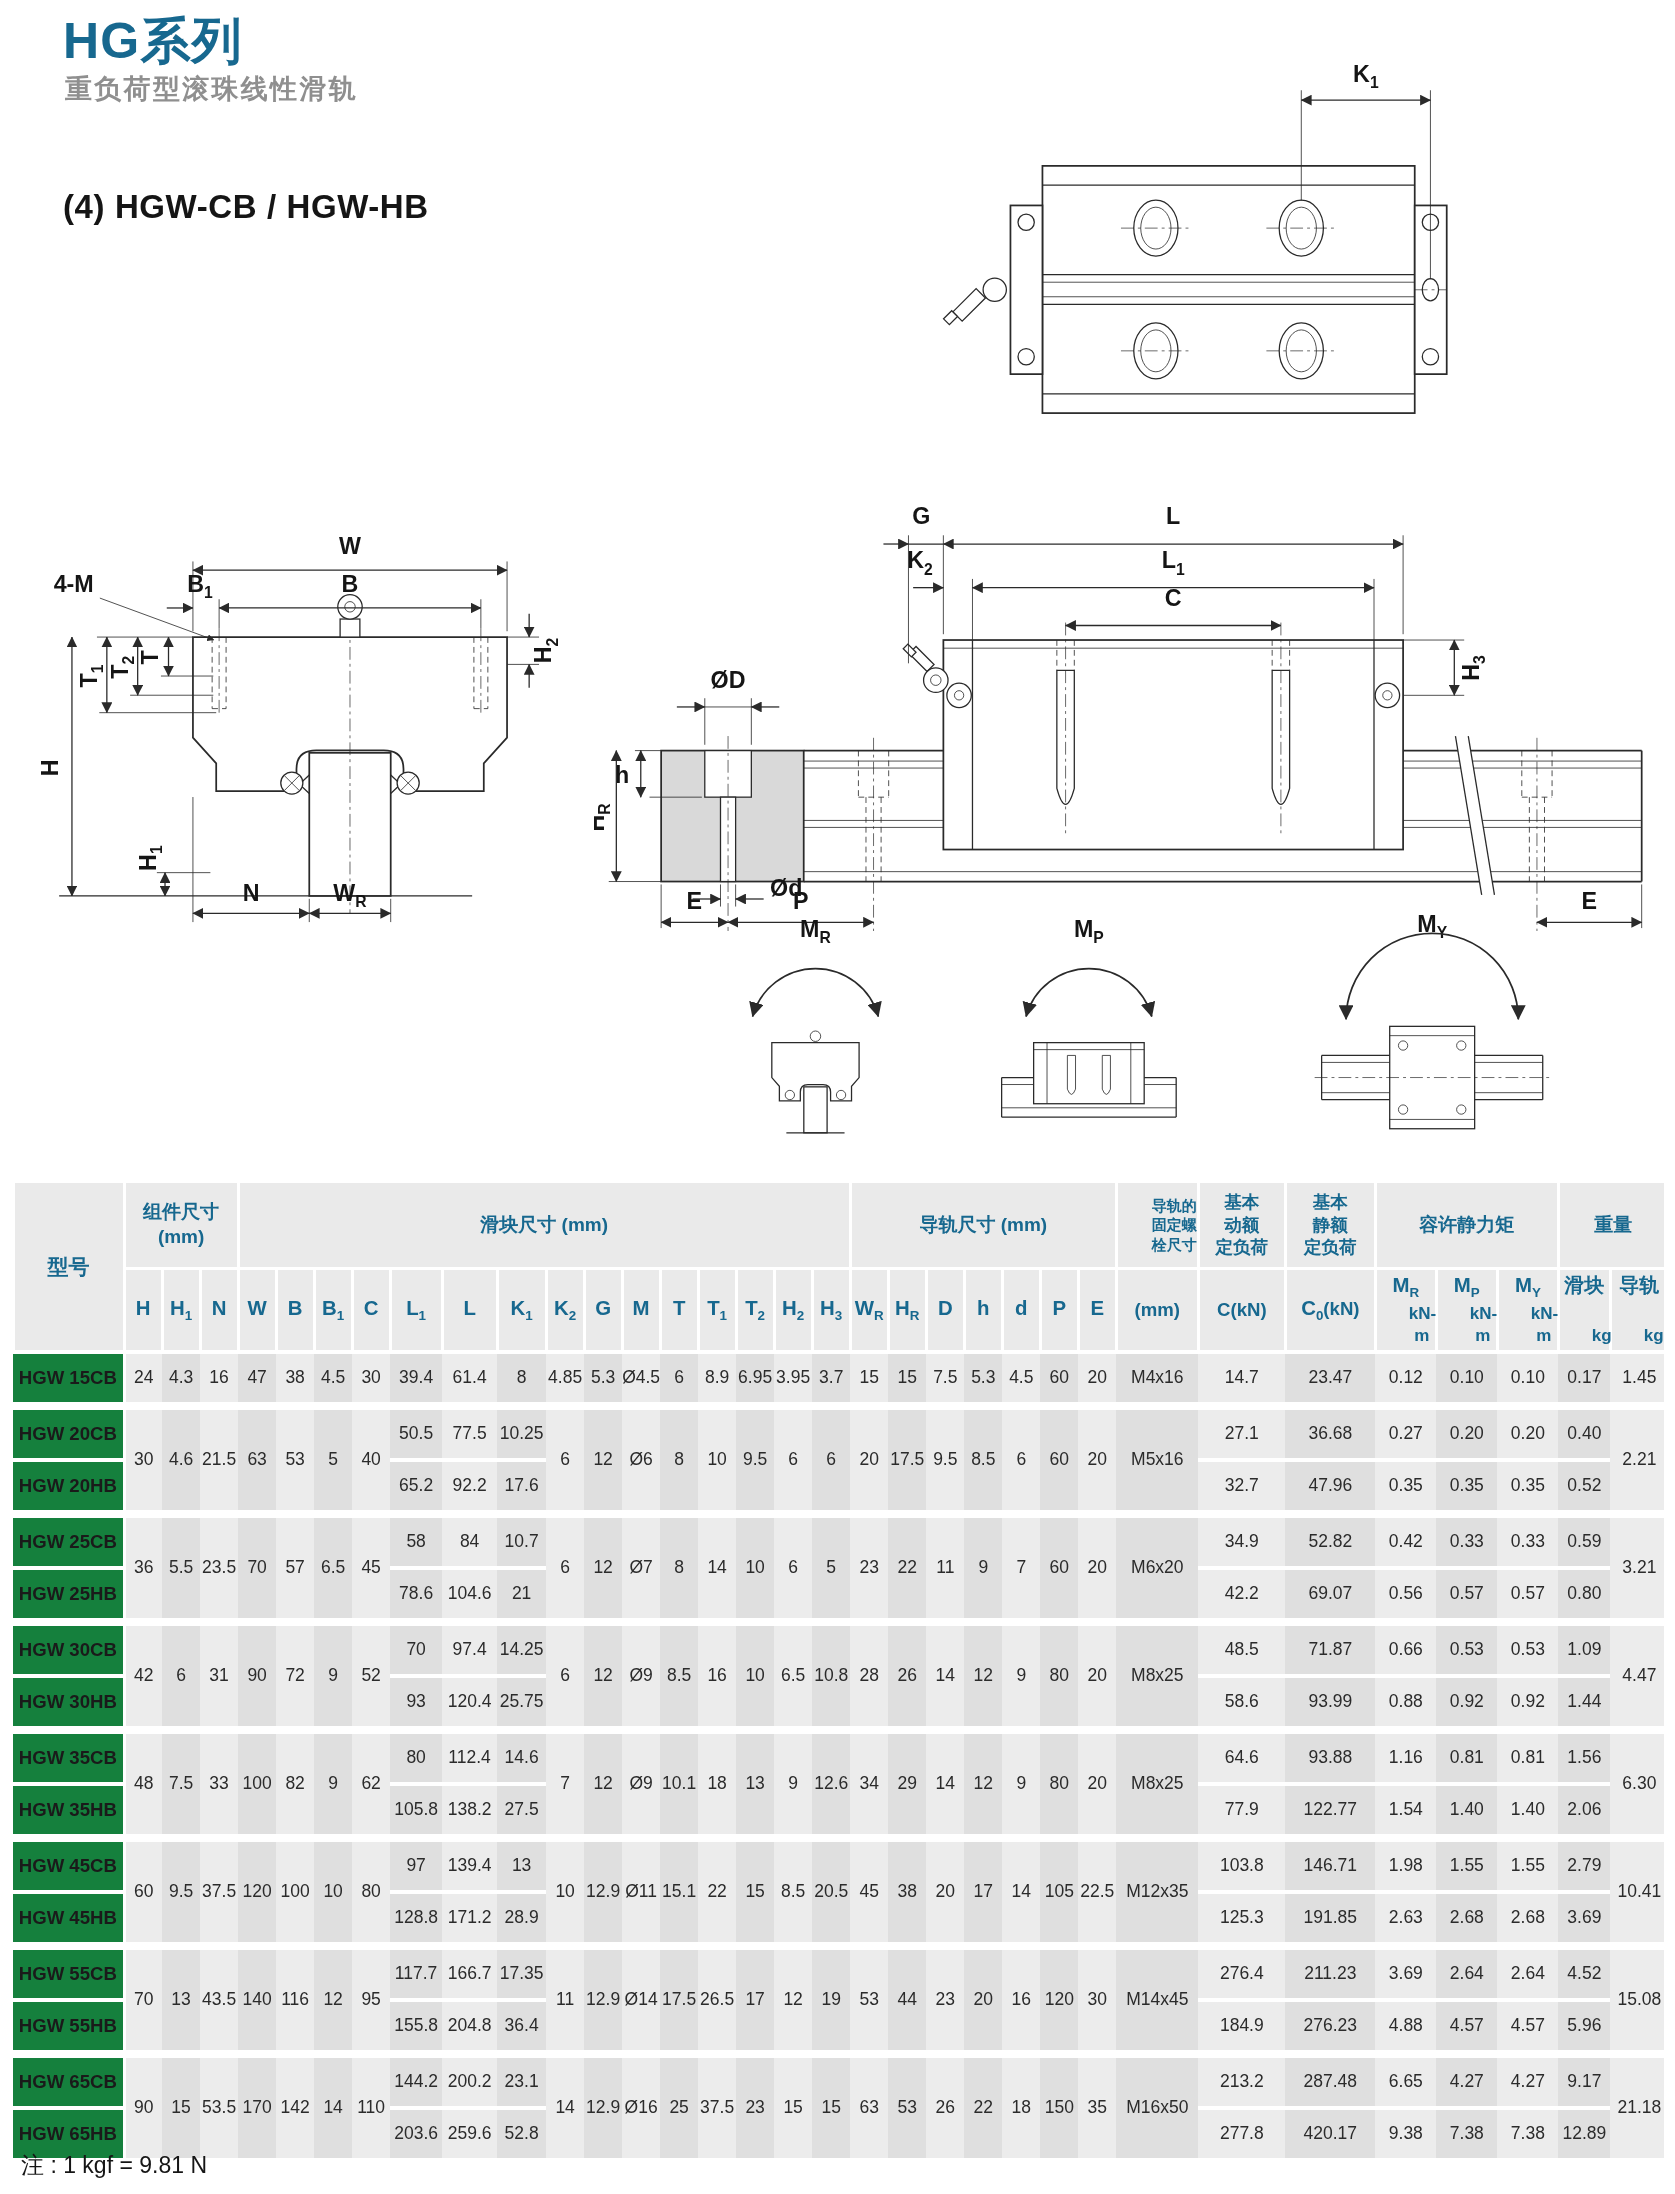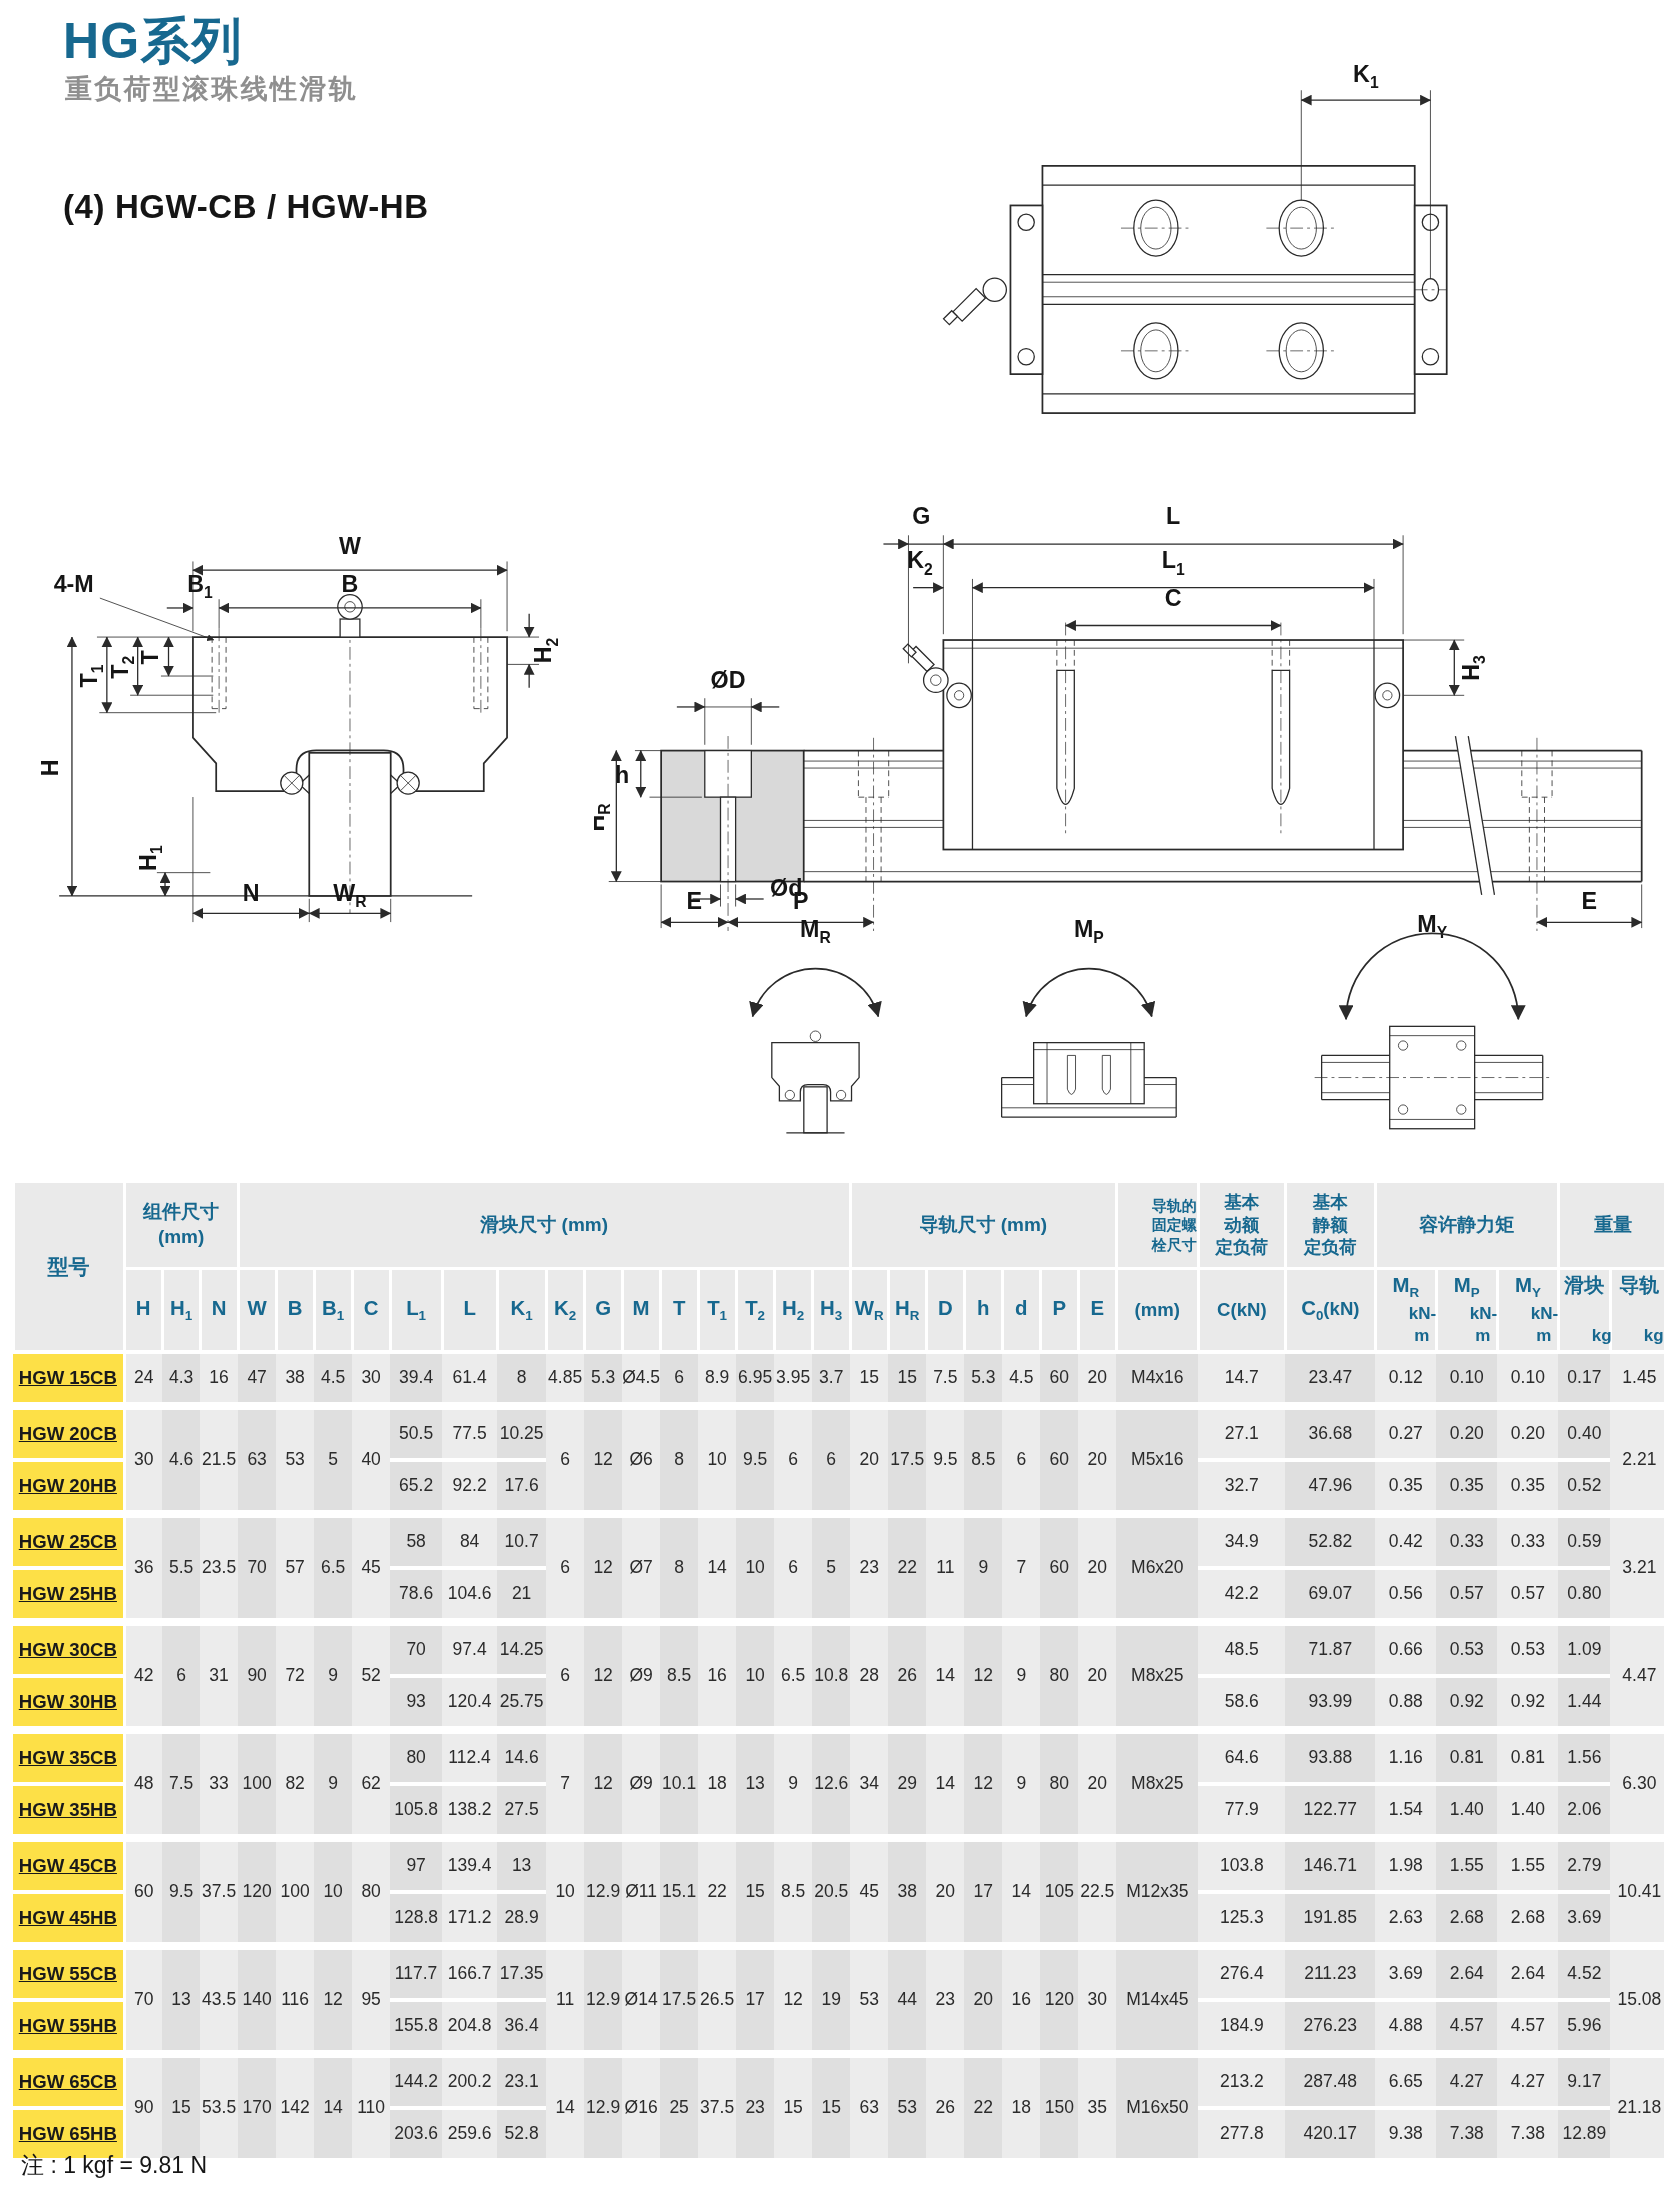--- a/index.html
+++ b/index.html
@@ -26,21 +26,21 @@
   
   .table-wrap{position:absolute;left:11.6px;top:1180px;width:1654px;}
   table{border-collapse:collapse;table-layout:fixed;width:1654px;}
   th,td{text-align:center;vertical-align:middle;padding:0;}
   th{background:#eaeaea;color:#17688f;font-weight:bold;border:3.5px solid #fff;font-size:19px;line-height:1.3;white-space:pre-line;}
   th .m{font-size:20.4px;} th sub{font-size:13.4px;font-weight:bold;}
   th.unitcell{font-size:18.6px;}
   .mwcell{display:flex;flex-direction:column;justify-content:space-between;height:75px;padding:2.3px 0;}
   .mwcell .lbl{font-size:20px;} .mwcell .unit{font-size:17px;margin-left:32px;}
   td{height:48px;font-size:17.5px;color:#2b2b2b;border-top:4.7px solid #fff;}
-  td.mc{background:#fde047;font-weight:bold;font-size:18.6px;color:#1a1a1a;border-right:3.5px solid #fff;text-decoration:underline;}
+  td.mc{background:#15803d;font-weight:bold;font-size:18.6px;color:#1a1a1a;border-right:3.5px solid #fff;}
   td.lt{background:#ececec;} td.dk{background:#dfdfdf;}
   tr.gsep td{border-top:8.2px solid #fff;}
   .note{position:absolute;left:21px;top:2150px;font-size:23px;color:#151515;font-weight:400;}
 </style>
 </head>
 <body>
 
 <div class="canvas">
 
   <div class="page-title">HG系列</div>

